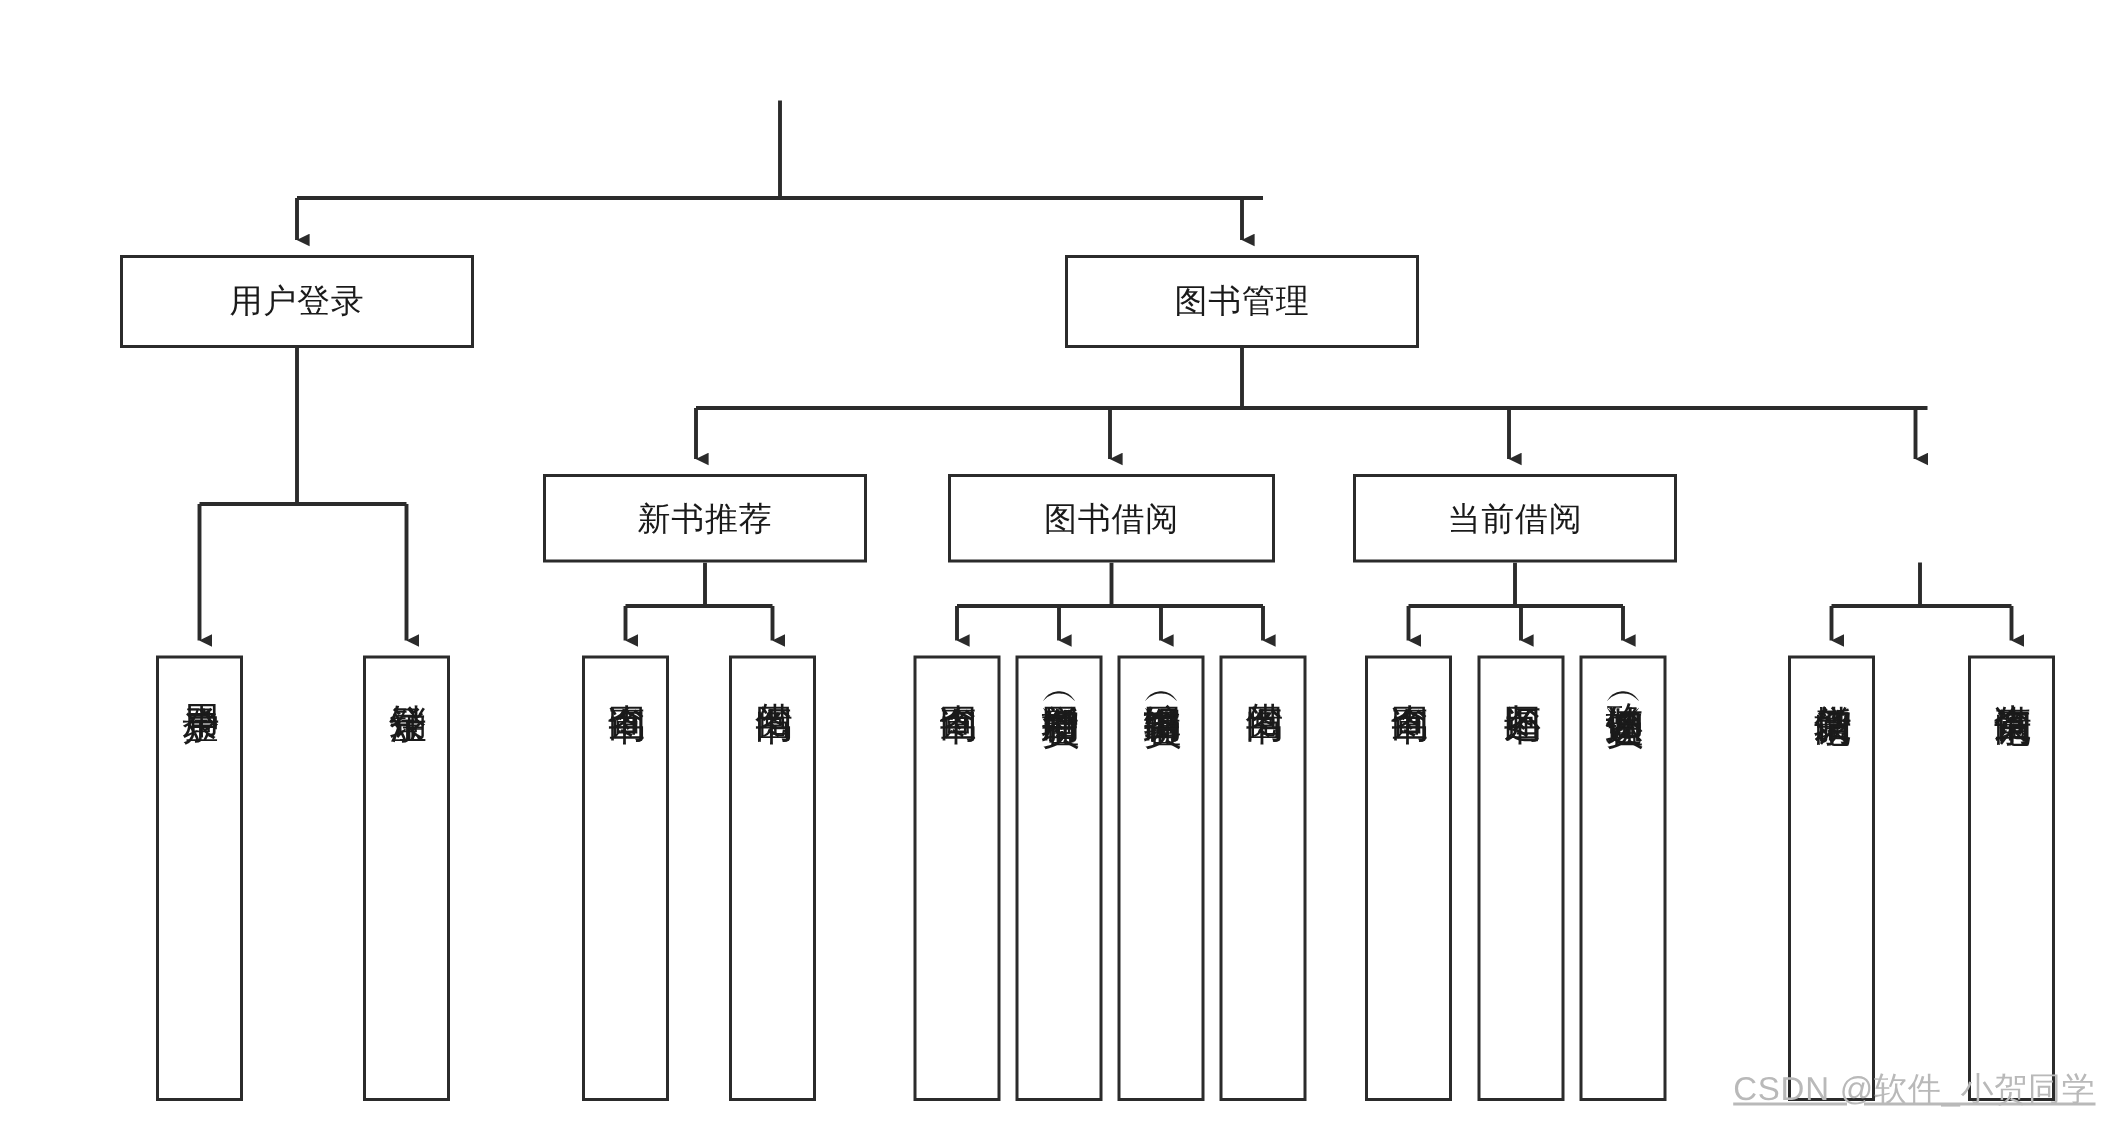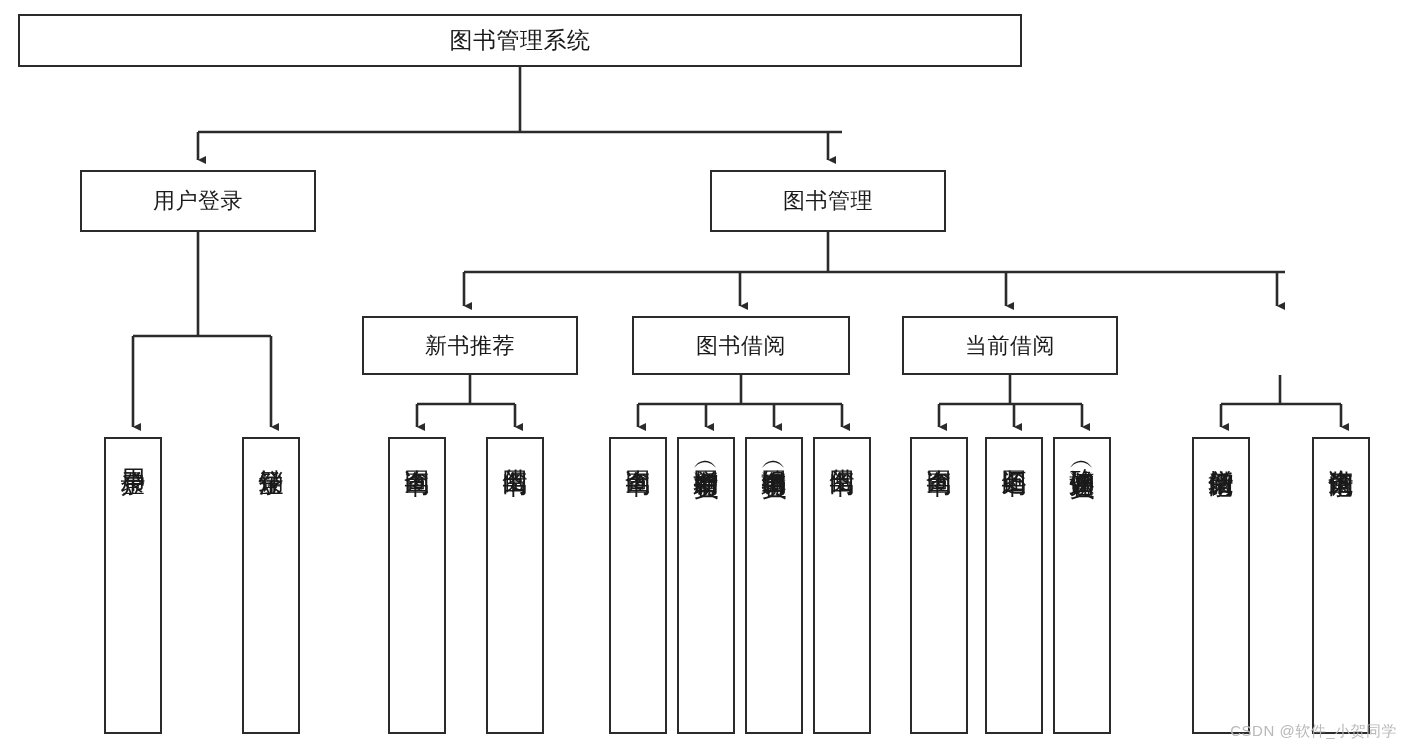--- a/index.html
+++ b/index.html
@@ -55,25 +55,26 @@
     text-orientation: upright;
     font-size: 25px;
     line-height: 1.08;
     letter-spacing: 1px;
     white-space: nowrap;
   }
   #watermark {
     position: absolute;
     right: 8px;
     bottom: 6px;
-    font-size: 15px;
+    font-size: 22px;
     color: #b9b9b9;
     letter-spacing: 0.5px;
     z-index: 3;
     user-select: none;
+    text-decoration: underline;
   }
 </style>
 </head>
 <body>
 
 <div id="diagram-canvas">
 
   <svg id="edge-layer" viewBox="0 0 1405 747" xmlns="http://www.w3.org/2000/svg">
     <defs>
       <marker id="arrowhead" markerWidth="9" markerHeight="9" refX="4.2" refY="8.4" orient="auto" markerUnits="userSpaceOnUse">
@@ -117,23 +118,20 @@
       <path d="M 1014 404 L 1014 427" marker-end="url(#arrowhead)"></path>
       <path d="M 1082 404 L 1082 427" marker-end="url(#arrowhead)"></path>
 
       <path d="M 1280 375 L 1280 404"></path>
       <path d="M 1221 404 L 1341 404"></path>
       <path d="M 1221 404 L 1221 427" marker-end="url(#arrowhead)"></path>
       <path d="M 1341 404 L 1341 427" marker-end="url(#arrowhead)"></path>
     </g>
   </svg>
 
-  <div class="node root" style="left: 18px; top: 14px; width: 1004px; height: 53px;">
-    <span class="node-label">图书管理系统</span>
-  </div>
 
   <div class="node level1" style="left: 80px; top: 170px; width: 236px; height: 62px;">
     <span class="node-label">用户登录</span>
   </div>
   <div class="node level2" style="left: 362px; top: 316px; width: 216px; height: 59px;">
     <span class="node-label">新书推荐</span>
   </div>
 
   <div class="node level1" style="left: 710px; top: 170px; width: 236px; height: 62px;">
     <span class="node-label">图书管理</span>

